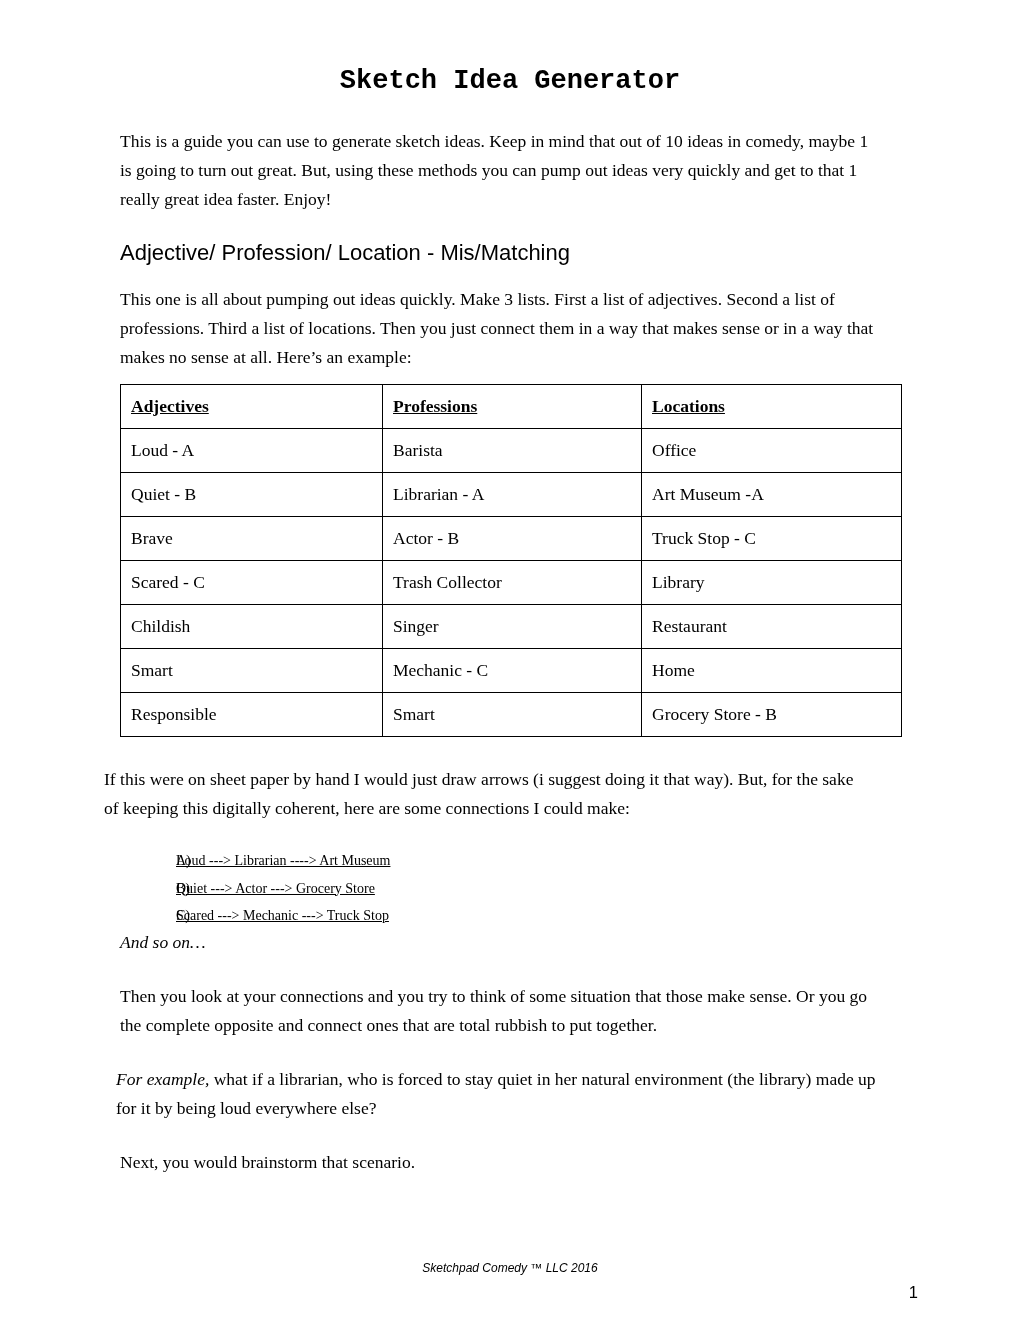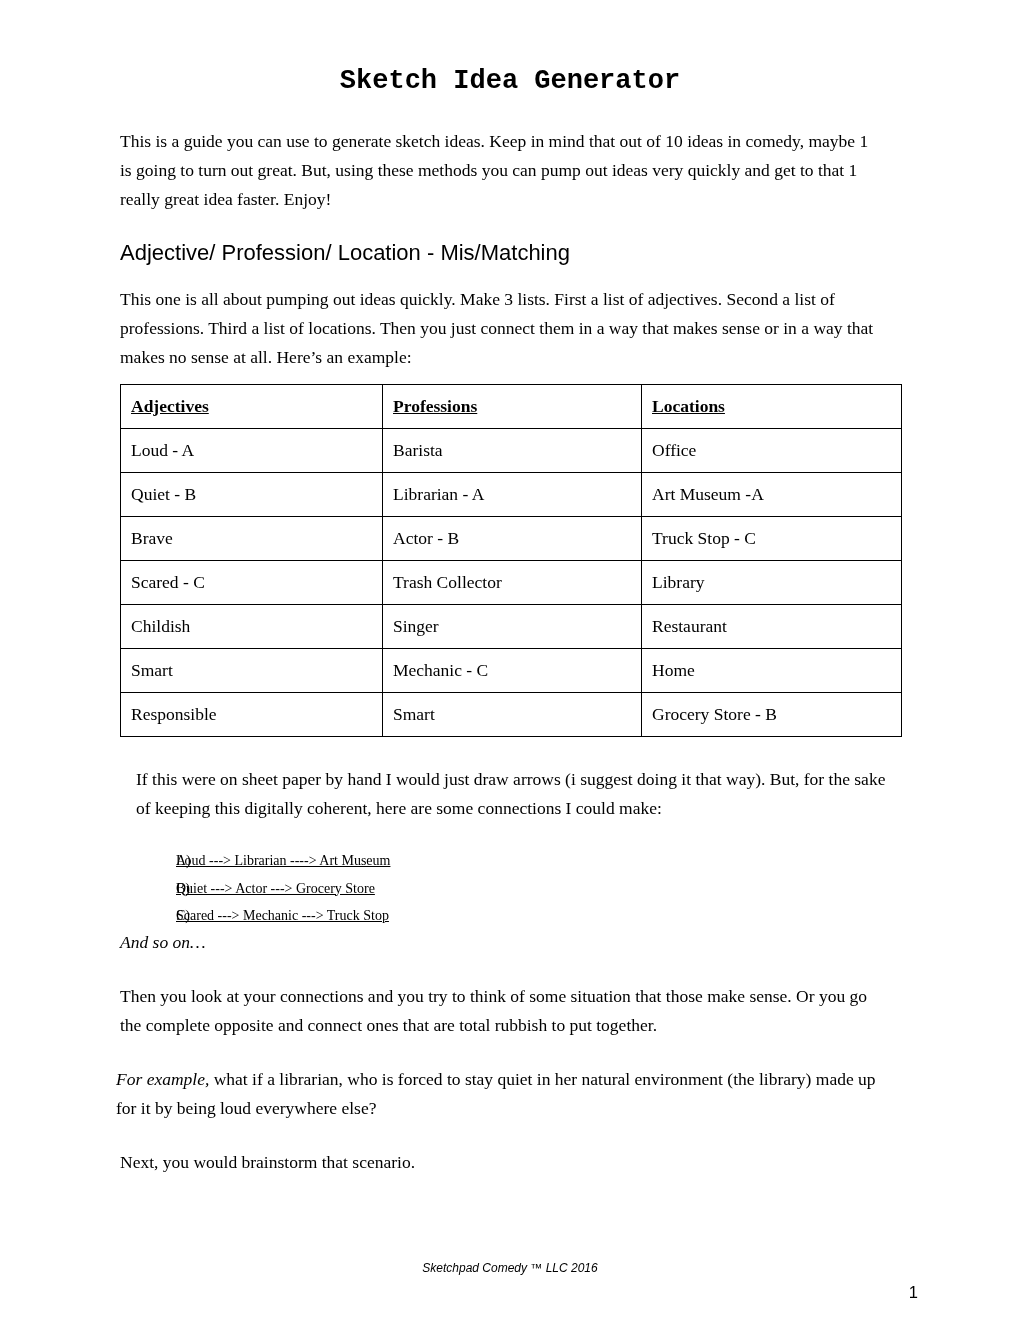--- a/index.html
+++ b/index.html
@@ -106,21 +106,21 @@
     padding-bottom: 10px;
   }
   table.idea-table td {
     font-weight: normal;
     height: 43px;
   }
 
   
   .posttable-para {
     position: absolute;
-    left: 136px;
+    left: 104px;
     top: 765px;
     width: 768px;
   }
 
   ol.connections {
     position: absolute;
     left: 120px;
     top: 847px;
     width: 700px;
     margin: 0;

